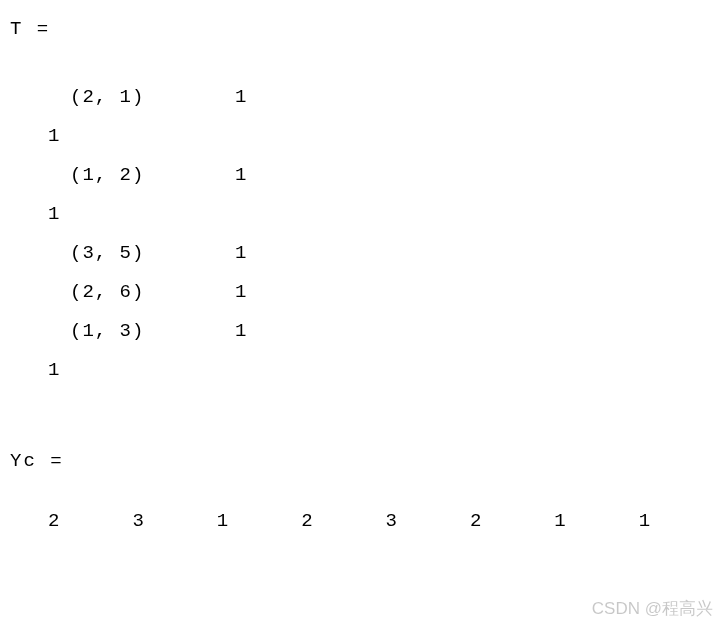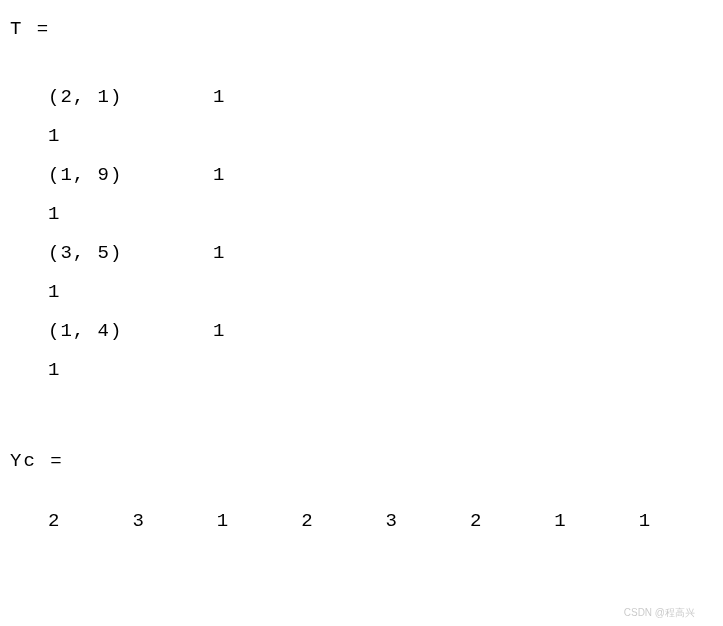--- a/index.html
+++ b/index.html
@@ -27,38 +27,39 @@
     }
     .sparse-row {
       display: flex;
       align-items: baseline;
       line-height: 2.05;
       padding-left: 38px;
     }
     .idx-cell {
       width: 165px;
       letter-spacing: 1px;
+      margin-left: 22px;
     }
     .val-cell {
       letter-spacing: 1px;
     }
     .vector-row {
       display: flex;
       padding-left: 38px;
       letter-spacing: 1px;
     }
     .vector-cell {
       width: 85px;
       text-align: left;
     }
     .watermark {
       position: absolute;
       bottom: 6px;
-      right: 28px;
-      font-size: 10px;
+      right: 10px;
+      font-size: 17px;
       color: rgba(0,0,0,0.22);
       font-family: sans-serif;
       letter-spacing: 0;
     }
   </style>
 </head>
 <body>
 
 <div class="var-header">
   <span>T</span>&nbsp;<span>=</span>
@@ -66,35 +67,36 @@
 
 <div class="sparse-block">
   <div class="sparse-row">
     <span class="idx-cell">(2, 1)</span>
     <span class="val-cell">1</span>
   </div>
   <div class="sparse-row">
     <span class="val-cell">1</span>
   </div>
   <div class="sparse-row">
-    <span class="idx-cell">(1, 9)</span>
+    <span class="idx-cell">(1, 2)</span>
     <span class="val-cell">1</span>
   </div>
   <div class="sparse-row">
     <span class="val-cell">1</span>
   </div>
   <div class="sparse-row">
     <span class="idx-cell">(3, 5)</span>
     <span class="val-cell">1</span>
   </div>
   <div class="sparse-row">
+    <span class="idx-cell">(2, 6)</span>
     <span class="val-cell">1</span>
   </div>
   <div class="sparse-row">
-    <span class="idx-cell">(1, 4)</span>
+    <span class="idx-cell">(1, 3)</span>
     <span class="val-cell">1</span>
   </div>
   <div class="sparse-row">
     <span class="val-cell">1</span>
   </div>
 </div>
 
 <div class="var-header">
   <span>Yc</span>&nbsp;<span>=</span>
 </div>

